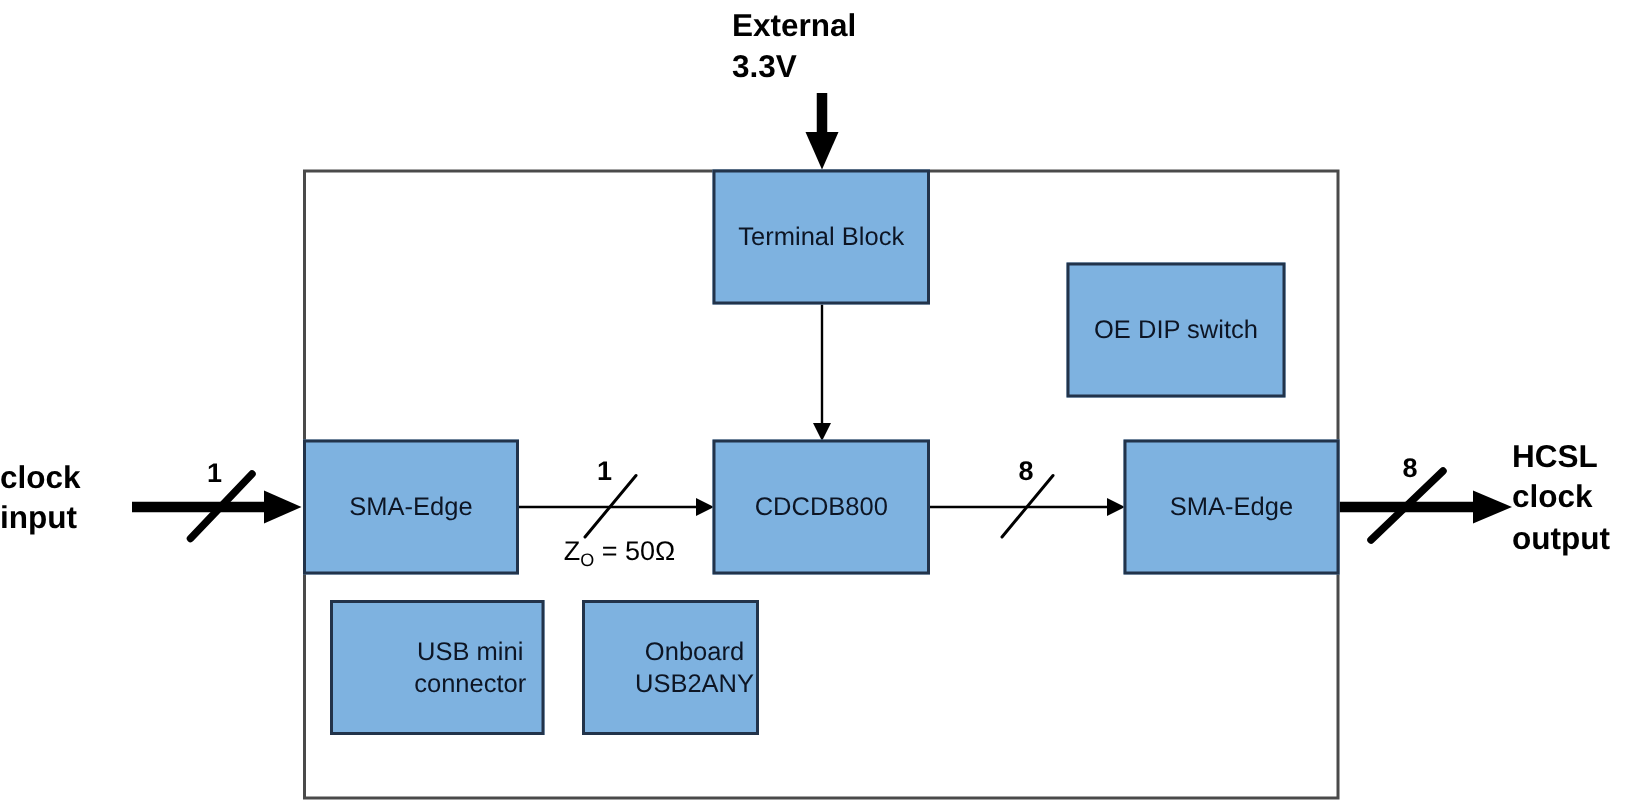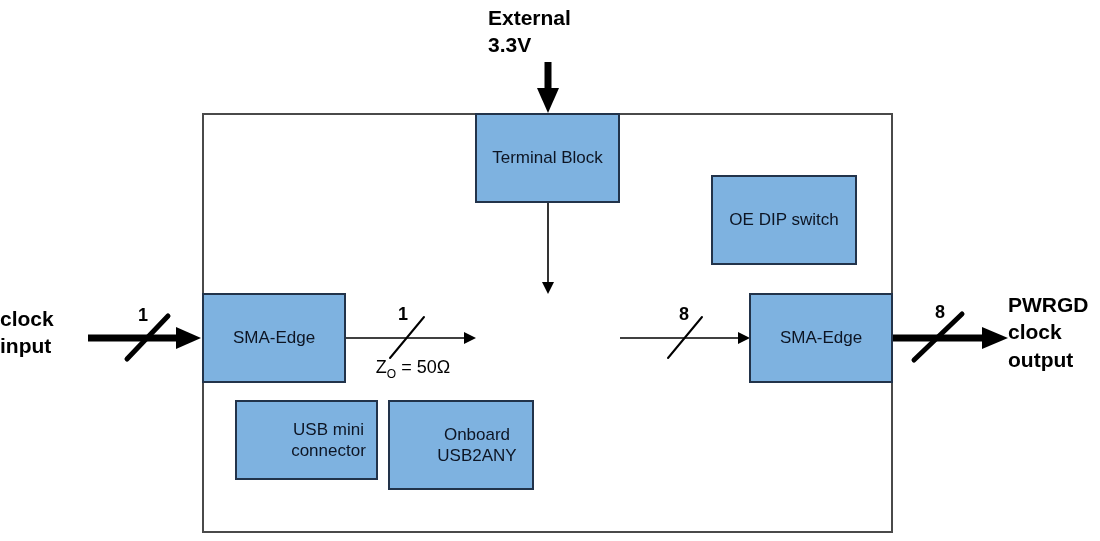--- a/index.html
+++ b/index.html
@@ -29,22 +29,22 @@
     background:var(--box-fill);border:2px solid var(--box-border);
     display:flex;align-items:center;justify-content:center;
     font-size:17px;line-height:1.25;text-align:center;white-space:pre-line;
     color:#0d1524;z-index:3;
   }
   .b-terminal{left:475px;top:113px;width:145px;height:90px;}
   .b-oedip{left:711px;top:175px;width:146px;height:90px;}
   .b-smain{left:202px;top:293px;width:144px;height:90px;}
   .b-cdcdb{left:475px;top:293px;width:145px;height:90px;}
   .b-smaout{left:749px;top:293px;width:144px;height:90px;}
-  .b-usbmini{left:235px;top:400px;width:143px;height:80px;padding-left:44px;}
-  .b-usb2any{left:388px;top:400px;width:146px;height:90px;padding-left:32px;}
+  .b-usbmini{left:220px;top:400px;width:143px;height:90px;padding-left:44px;}
+  .b-usb2any{left:388px;top:400px;width:118px;height:90px;padding-left:32px;}
   .b-pwrgd{left:711px;top:400px;width:145px;height:90px;}
   .outer-label{
     position:absolute;font-weight:bold;font-size:21px;line-height:1.3;
     white-space:pre-line;color:var(--text);z-index:4;
   }
   .l-external{left:488px;top:4px;width:120px;}
   .l-clockin{left:0px;top:305px;width:74px;}
   .l-hcsl{left:1008px;top:291px;width:92px;}
   .bus-num{
     position:absolute;font-weight:bold;font-size:18px;width:26px;
@@ -102,31 +102,32 @@
     <g>
       <line class="thick" x1="893" y1="338" x2="984" y2="338"></line>
       <polygon points="982,327 982,349 1008,338"></polygon>
       <line class="slash-thick" x1="914" y1="360" x2="962" y2="314"></line>
     </g>
   </svg>
 
   <div class="block b-oedip">OE DIP switch</div>
   <div class="block b-terminal">Terminal Block</div>
   <div class="block b-smain">SMA-Edge</div>
+  <div class="block b-cdcdb">CDCDB800</div>
   <div class="block b-smaout">SMA-Edge</div>
   <div class="block b-usbmini">USB mini
 connector</div>
   <div class="block b-usb2any">Onboard
 USB2ANY</div>
 
   <div class="outer-label l-external">External
 3.3V</div>
   <div class="outer-label l-clockin">clock
 input</div>
-  <div class="outer-label l-hcsl">PWRGD
+  <div class="outer-label l-hcsl">HCSL
 clock
 output</div>
 
   <div class="bus-num n-in">1</div>
   <div class="bus-num n-50">1</div>
   <div class="bus-num n-85">8</div>
   <div class="bus-num n-out">8</div>
 
   <div class="impedance z50"><span>Z</span><sub>O</sub><span> = 50Ω</span></div>
 

